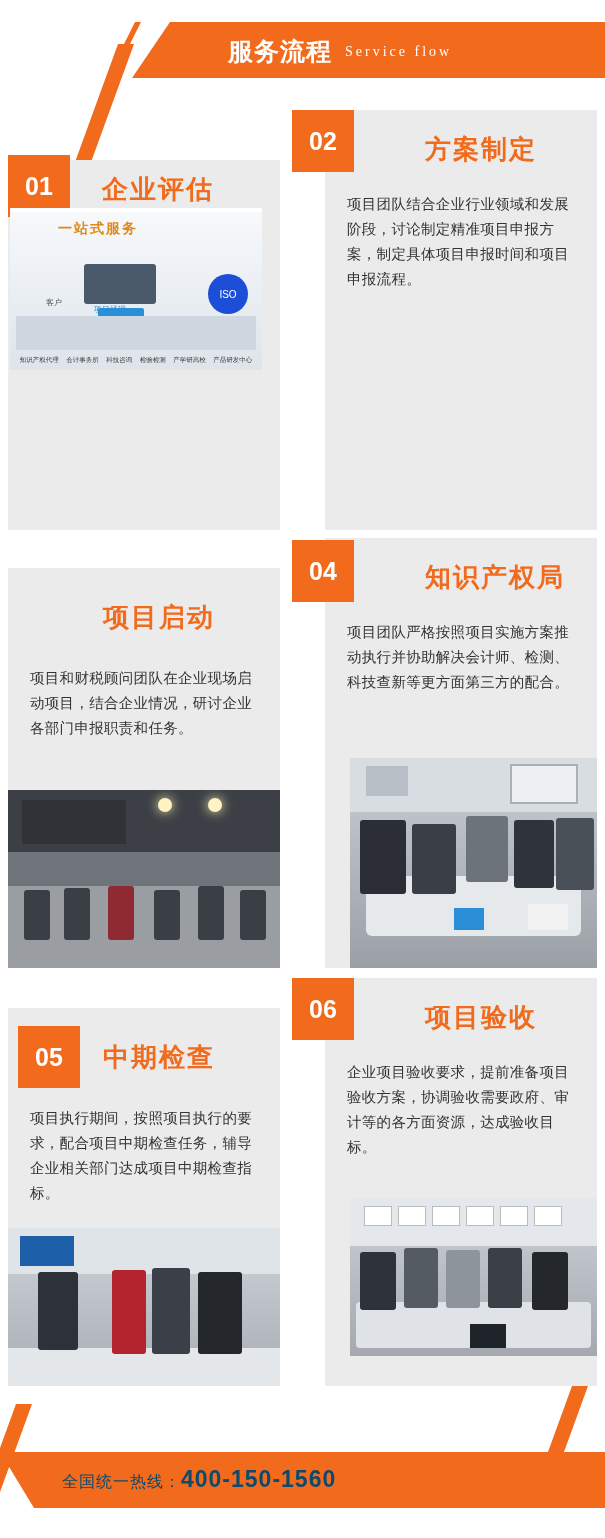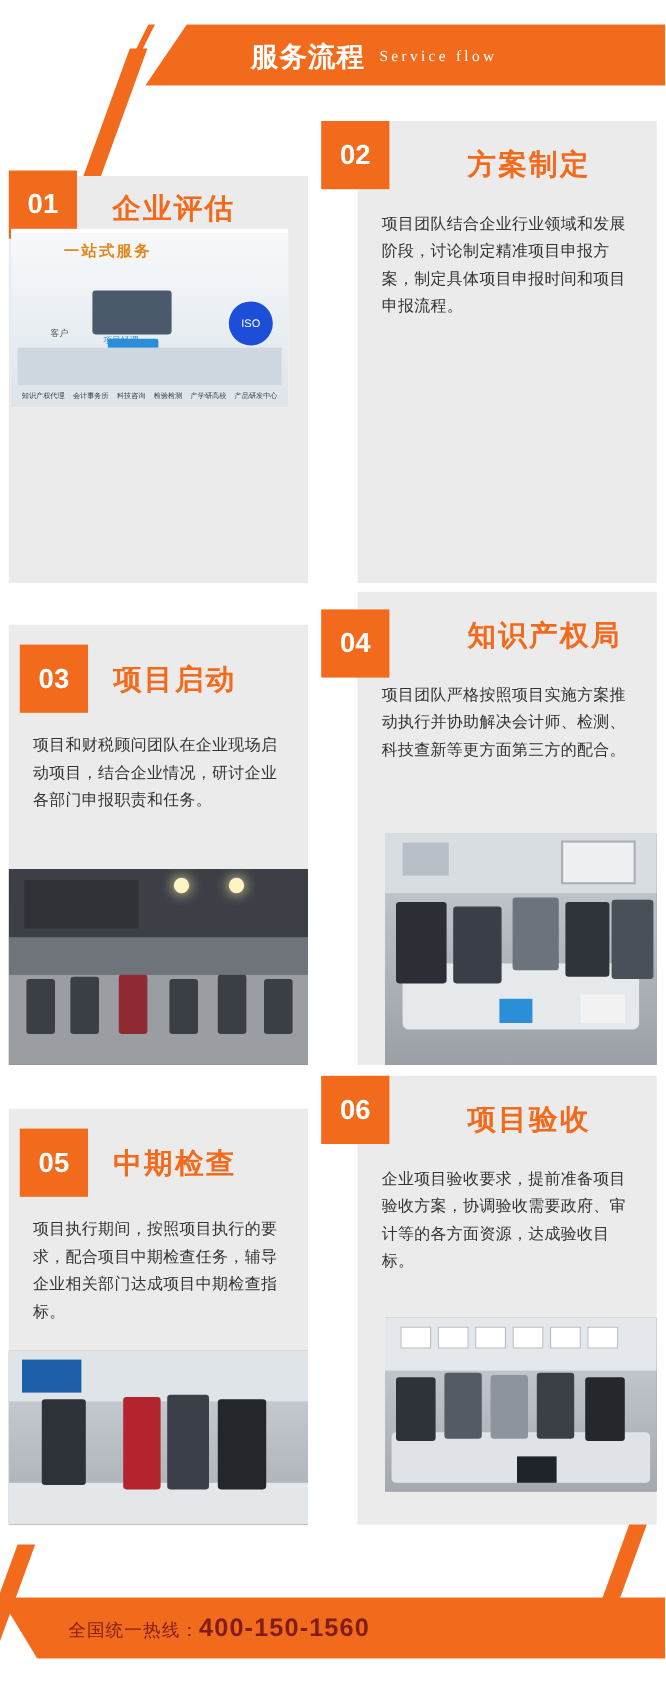--- a/index.html
+++ b/index.html
@@ -100,21 +100,21 @@
 
   
   #card3{left:8px;top:568px;width:272px;height:400px;}
   #card3 .num-badge{left:10px;top:18px;}
   #card3 .card-title{left:95px;top:32px;}
   #card3 .card-body{left:22px;top:98px;width:232px;}
   #photo3{left:8px;top:790px;width:272px;height:178px;}
 
   
   #card4{left:325px;top:538px;width:272px;height:430px;}
-  #card4 .num-badge{left:-33px;top:16px;}
+  #card4 .num-badge{left:-33px;top:2px;}
   #card4 .card-title{left:100px;top:22px;}
   #card4 .card-body{left:22px;top:82px;width:232px;}
   #photo4{left:350px;top:758px;width:247px;height:210px;}
 
   
   #card5{left:8px;top:1008px;width:272px;height:378px;}
   #card5 .num-badge{left:10px;top:18px;}
   #card5 .card-title{left:95px;top:32px;}
   #card5 .card-body{left:22px;top:98px;width:232px;}
   #photo5{left:8px;top:1228px;width:272px;height:158px;}
@@ -128,21 +128,21 @@
 
   
   .footer{
     position:absolute;left:0;top:1452px;width:605px;height:60px;
   }
   .footer-bar{
     position:absolute;left:0;top:0;width:605px;height:56px;background:#f26a1b;
     clip-path:polygon(0 0,605px 0,605px 56px,34px 56px);
   }
   .footer-text{
-    position:absolute;left:62px;top:14px;color:#7f1d1d;font-size:16px;letter-spacing:1px;
+    position:absolute;left:62px;top:14px;color:#0c4a6e;font-size:16px;letter-spacing:1px;
   }
   .footer-phone{font-size:23px;font-weight:bold;letter-spacing:1px;}
 
   .footer-diag{
     position:absolute;left:16px;top:1404px;width:16px;height:110px;
     background:#f26a1b;transform:skewX(-20deg);transform-origin:top left;
   }
   .right-diag{
     position:absolute;left:572px;top:1386px;width:16px;height:70px;
     background:#f26a1b;transform:skewX(-20deg);transform-origin:top left;
@@ -220,21 +220,20 @@
       <span>会计事务所</span>
       <span>科技咨询</span>
       <span>检验检测</span>
       <span>产学研高校</span>
       <span>产品研发中心</span>
     </div>
   </div>
 
   <div class="card" id="card3">
     <div class="card-inner">
-      <div class="num-badge">03</div>
       <div class="card-title">项目启动</div>
       <div class="card-body">项目和财税顾问团队在企业现场启动项目，结合企业情况，研讨企业各部门申报职责和任务。</div>
     </div>
   </div>
   <div class="photo" id="photo3">
     <div class="scene" style="background:linear-gradient(#4c5158 0%,#5d6168 40%,#7b7f85 100%);"></div>
     <div style="position:absolute;left:0;top:0;width:272px;height:64px;background:#3c4046;"></div>
     <div style="position:absolute;left:14px;top:10px;width:104px;height:44px;background:#2f3338;"></div>
     <div style="position:absolute;left:150px;top:8px;width:14px;height:14px;border-radius:50%;background:#fff3c4;box-shadow:0 0 12px #fff0b0;"></div>
     <div style="position:absolute;left:200px;top:8px;width:14px;height:14px;border-radius:50%;background:#fff3c4;box-shadow:0 0 12px #fff0b0;"></div>

